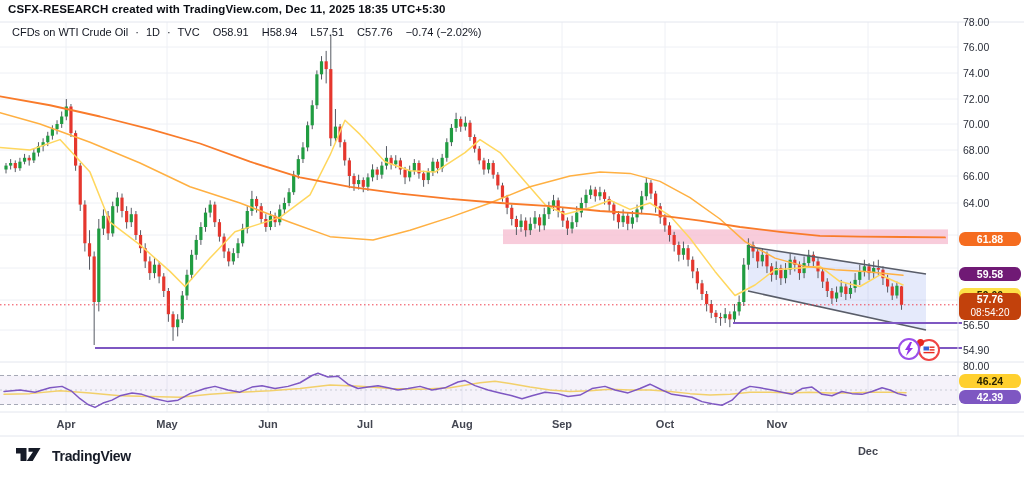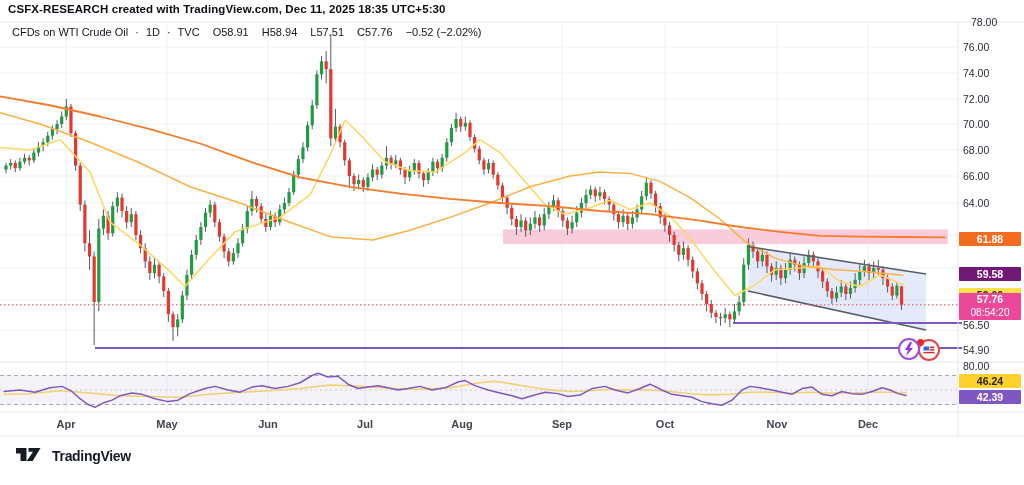--- a/index.html
+++ b/index.html
@@ -6,25 +6,25 @@
   #stage{position:relative;width:1024px;height:485px;background:#fff;overflow:hidden;
          font-family:Liberation Sans, sans-serif;-webkit-font-smoothing:antialiased;}
   #chart-svg{position:absolute;left:0;top:0;}
   .topbar{position:absolute;left:8px;top:3px;font-size:11.5px;font-weight:bold;color:#0b0e14;letter-spacing:.1px;}
   .legend{position:absolute;left:12px;top:26px;font-size:11px;color:#131722;white-space:nowrap;}
   .legend span{margin-right:4px;}
   .legend .ohlc{margin-left:6px;}
   .axis-label{position:absolute;left:963px;font-size:10.5px;color:#2a2e39;}
   .month-label{position:absolute;top:418px;font-size:11px;font-weight:600;color:#434651;transform:translateX(-50%);}
   .badge{position:absolute;left:959px;width:62px;font-size:10.5px;font-weight:bold;text-align:center;
-         border-radius:1px;color:#fff;line-height:14px;height:14px;}
+         border-radius:6px;color:#fff;line-height:14px;height:14px;}
   .badge.zone{background:#f56c1f;top:232px;}
   .badge.mid{background:#701a75;top:267px;}
   .badge.fast{background:#fde047;color:#2a2300;top:288px;}
-  .badge.current{background:#ec4899;top:293px;height:27px;line-height:13px;font-weight:bold;}
+  .badge.current{background:#c2410c;top:293px;height:27px;line-height:13px;font-weight:bold;}
   .badge.current .cd{font-weight:normal;font-size:10px;}
   .badge.rsi-ma{background:#ffd02e;color:#2a2300;top:374px;text-align:center;}
   .badge.rsi{background:#7e57c2;top:390px;}
   .plain-scale{position:absolute;left:963px;font-size:10.5px;color:#2a2e39;}
   .footer-logo{position:absolute;left:16px;top:447px;display:flex;align-items:center;gap:9px;}
   .footer-logo .brand{font-size:14px;font-weight:800;color:#161b27;letter-spacing:-.3px;}
   .chart-icon{position:absolute;width:22px;height:22px;border-radius:50%;background:#fff;box-sizing:border-box;}
   .icon-bolt{left:898px;top:338px;border:2px solid #9b4fe8;z-index:5;}
   .icon-flag{left:918px;top:339px;border:2px solid #ef4444;z-index:4;}
   .icon-flag .dot{position:absolute;left:-3px;top:-2px;width:7px;height:7px;border-radius:50%;background:#e8281e;}
@@ -480,43 +480,43 @@
   <div class="legend">
     <span>CFDs on WTI Crude Oil</span>
     <span>·</span>
     <span>1D</span>
     <span>·</span>
     <span>TVC</span>
     <span class="ohlc">O58.91</span>
     <span class="ohlc">H58.94</span>
     <span class="ohlc">L57.51</span>
     <span class="ohlc">C57.76</span>
-    <span class="ohlc">−0.52 (−2.02%)</span>
+    <span class="ohlc">−0.74 (−2.02%)</span>
   </div>
 
   <div id="price-scale">
-      <div class="axis-label" style="top: 16px; margin-left: 8px;">78.00</div>
+      <div class="axis-label" style="top: 16px;">78.00</div>
       <div class="axis-label" style="top: 41px;">76.00</div>
       <div class="axis-label" style="top: 67px;">74.00</div>
       <div class="axis-label" style="top: 93px;">72.00</div>
       <div class="axis-label" style="top: 118px;">70.00</div>
       <div class="axis-label" style="top: 144px;">68.00</div>
       <div class="axis-label" style="top: 170px;">66.00</div>
       <div class="axis-label" style="top: 197px;">64.00</div>
     </div>
   <div id="time-axis">
       <div class="month-label" style="left: 66px;">Apr</div>
       <div class="month-label" style="left: 167px;">May</div>
       <div class="month-label" style="left: 268px;">Jun</div>
       <div class="month-label" style="left: 365px;">Jul</div>
       <div class="month-label" style="left: 462px;">Aug</div>
       <div class="month-label" style="left: 562px;">Sep</div>
       <div class="month-label" style="left: 665px;">Oct</div>
       <div class="month-label" style="left: 777px;">Nov</div>
-      <div class="month-label" style="left: 868px;">Dec</div>
+      <div class="month-label" style="left: 868px; margin-top: 27px;">Dec</div>
     </div>
 
   <div class="badge zone">61.88</div>
   <div class="badge mid">59.58</div>
   <div class="badge fast">59.00</div>
   <div class="badge current">
     <div>57.76</div>
     <div class="cd">08:54:20</div>
   </div>
   <div class="plain-scale" style="top:319px">56.50</div>

